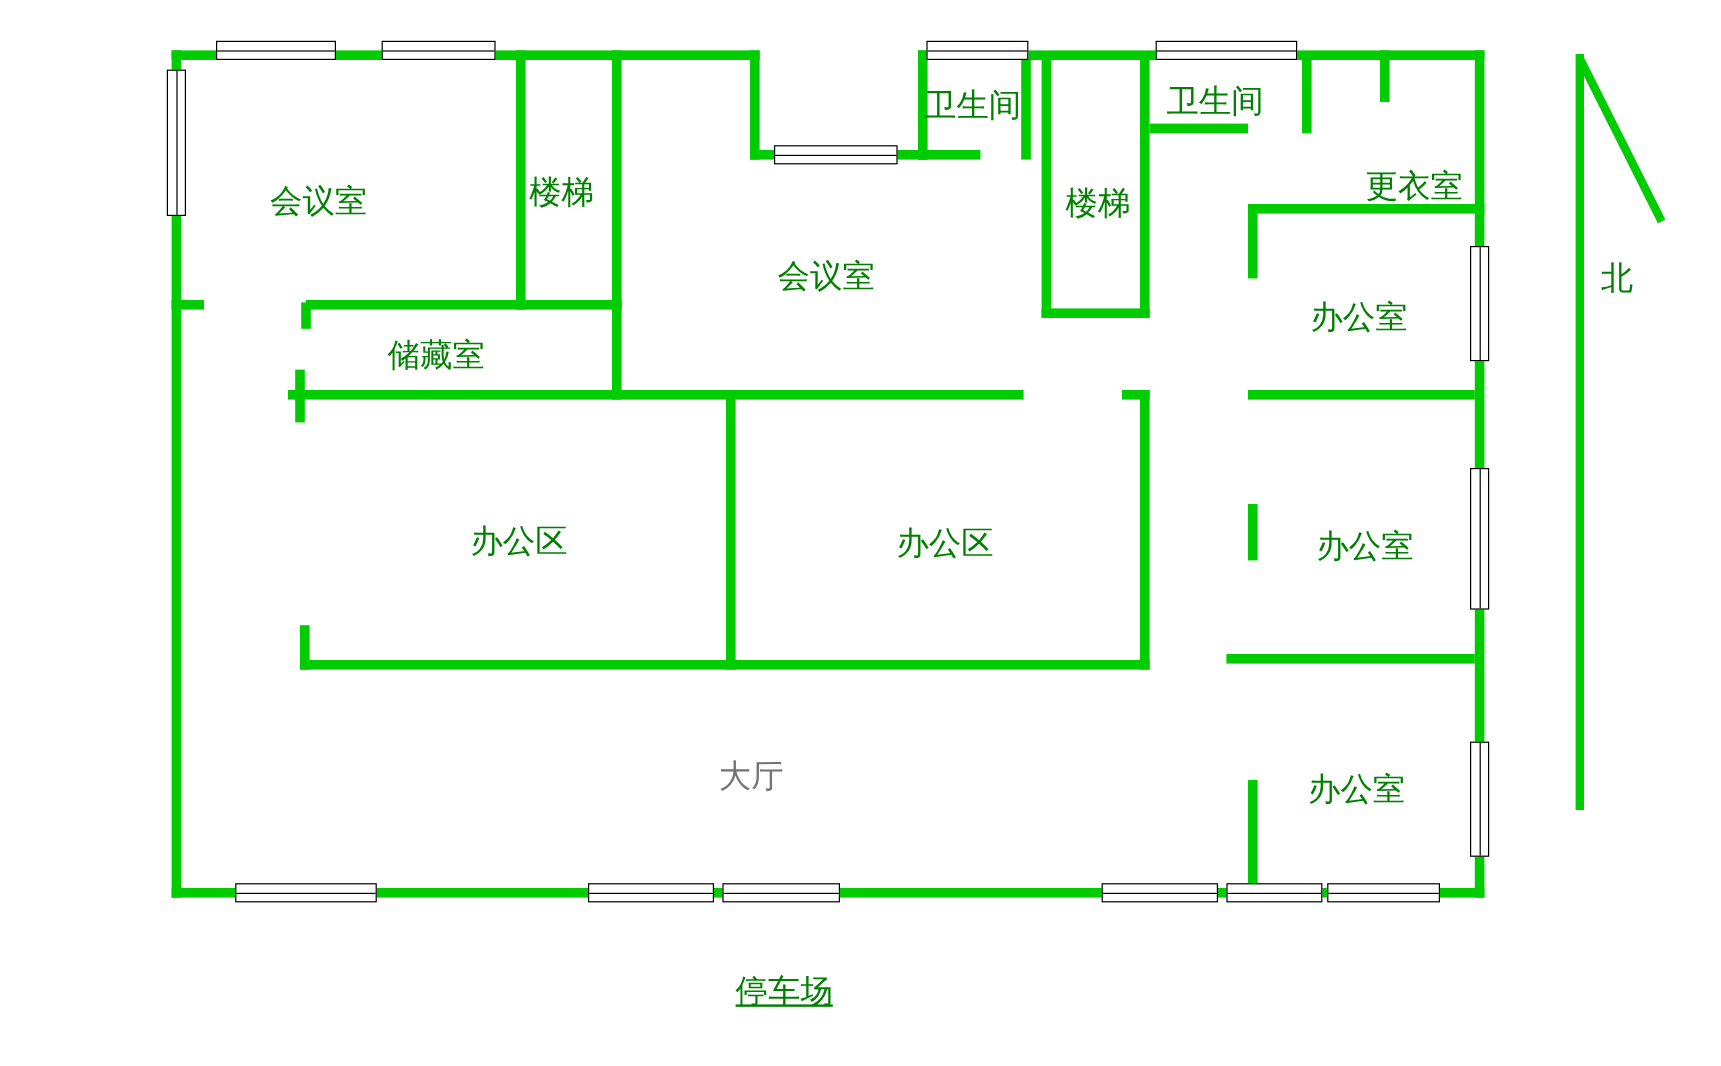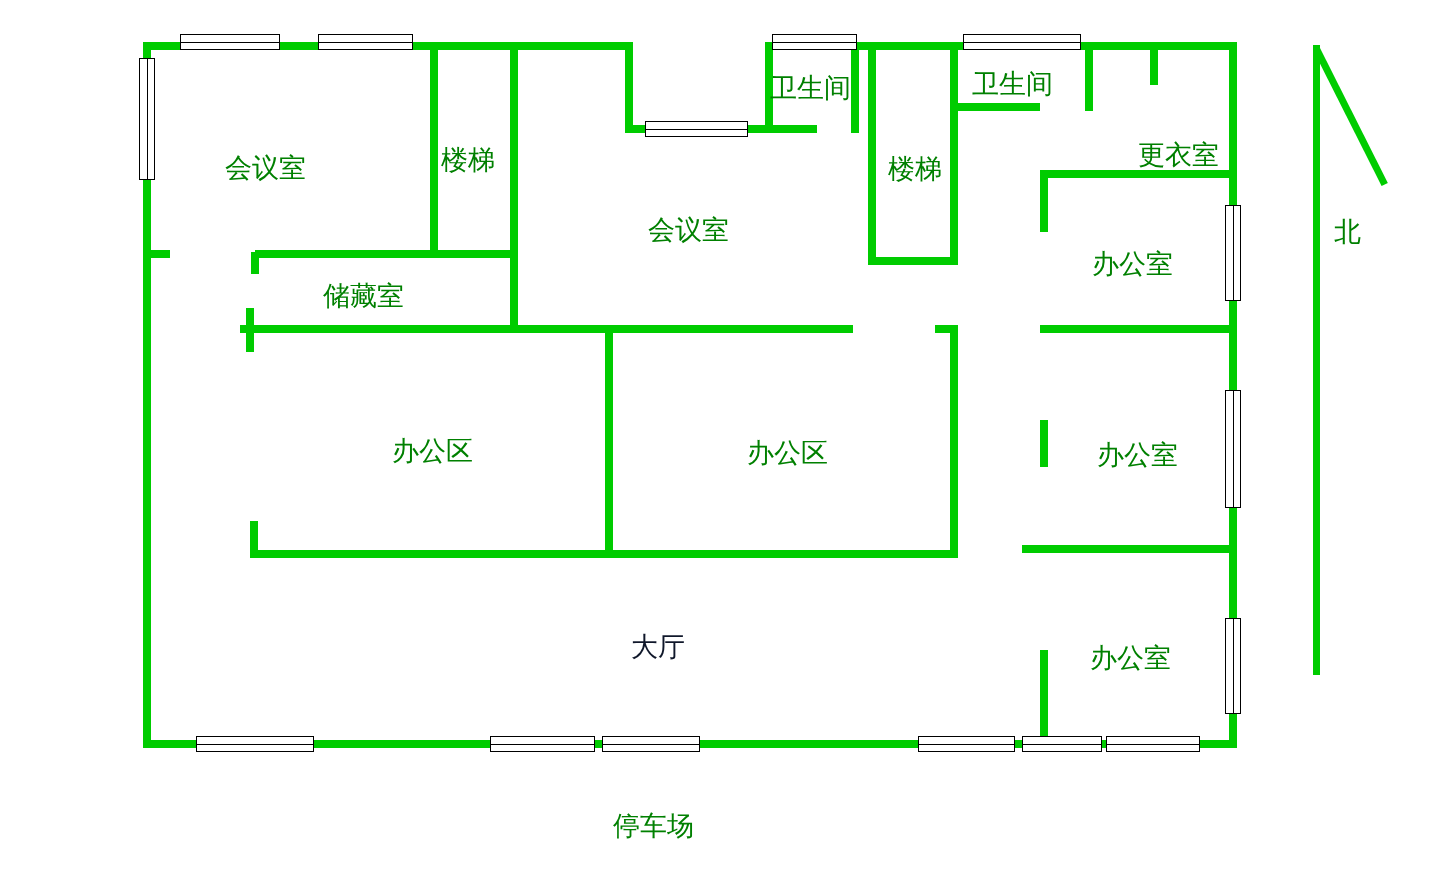--- a/index.html
+++ b/index.html
@@ -113,19 +113,19 @@
     <div class="room-label" style="left: 770px; top: 74px; color: rgb(0, 128, 0);">卫生间</div>
     <div class="room-label" style="left: 888px; top: 155px; color: rgb(0, 128, 0);">楼梯</div>
     <div class="room-label" style="left: 972px; top: 70px; color: rgb(0, 128, 0);">卫生间</div>
     <div class="room-label" style="left: 1138px; top: 98px; color: rgb(0, 128, 0); margin-top: 43px;">更衣室</div>
     <div class="room-label" style="left: 648px; top: 216px; color: rgb(0, 128, 0);">会议室</div>
     <div class="room-label" style="left: 1092px; top: 250px; color: rgb(0, 128, 0);">办公室</div>
     <div class="room-label" style="left: 323px; top: 282px; color: rgb(0, 128, 0);">储藏室</div>
     <div class="room-label" style="left: 392px; top: 437px; color: rgb(0, 128, 0);">办公区</div>
     <div class="room-label" style="left: 747px; top: 439px; color: rgb(0, 128, 0);">办公区</div>
     <div class="room-label" style="left: 1097px; top: 441px; color: rgb(0, 128, 0);">办公室</div>
-    <div class="room-label" style="left: 631px; top: 633px; color: #0f172a;">大厅</div>
+    <div class="room-label" style="left: 599px; top: 633px; color: #737373;">大厅</div>
     <div class="room-label" style="left: 1090px; top: 644px; color: rgb(0, 128, 0);">办公室</div>
-    <div class="room-label" style="left: 613px; top: 812px; color: rgb(0, 128, 0);">停车场</div>
+    <div class="room-label" style="left: 613px; top: 812px; color: rgb(0, 128, 0); text-decoration: underline;">停车场</div>
     <div class="room-label" style="left: 1334px; top: 218px; color: rgb(0, 128, 0);">北</div>
     <div class="north-line" style="left: 1313px; top: 45px; width: 7px; height: 630px; background: rgb(0, 204, 0);"></div>
     <div class="north-diag" style="left: 1320px; top: 48px; width: 151px; height: 7px; background: rgb(0, 204, 0); transform: rotate(63.3deg);"></div>
   </div>
 
 </body></html>

